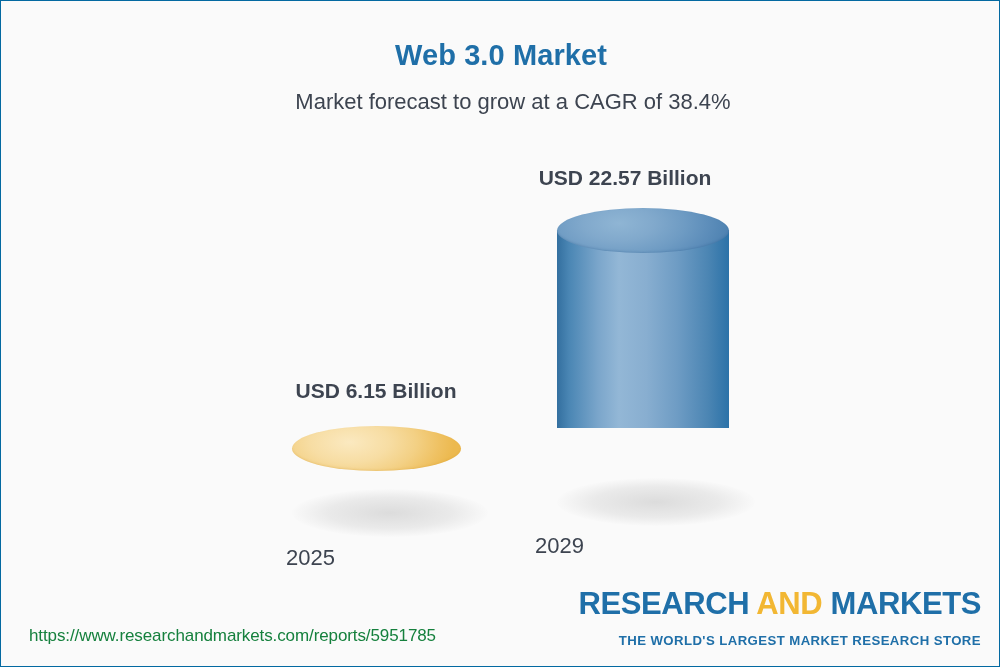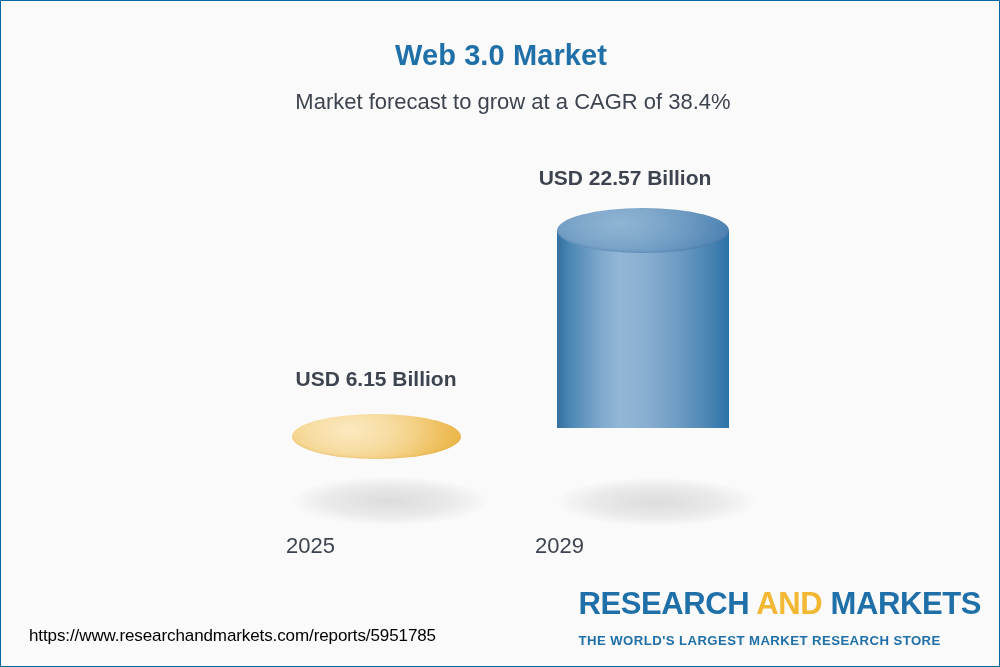--- a/index.html
+++ b/index.html
@@ -146,27 +146,28 @@
                 #4e82b1 100%);
     box-shadow: inset 0 -1px 2px rgba(30,80,130,0.22);
   }
 
   
   #footer-url {
     position: absolute;
     left: 28px;
     bottom: 20px;
     font-size: 17px;
-    color: #000000;
+    color: #15803d;
     letter-spacing: -0.1px;
   }
   #logo {
     position: absolute;
     right: 18px;
     bottom: 18px;
+    text-align: right;
   }
   #logo-main {
     font-size: 31px;
     font-weight: bold;
     color: #1f6fa8;
     letter-spacing: -0.4px;
     line-height: 1.0;
     white-space: nowrap;
   }
   #logo-and {
@@ -185,21 +186,21 @@
 <body>
 
 <div id="canvas">
 
   <div id="chart-title">Web 3.0 Market</div>
 
   <div id="chart-subtitle">Market forecast to grow at a CAGR of 38.4%</div>
 
   <div id="plot-area">
 
-    <div class="bar-group" style="left:0; top:0; width:814px; height:600px;">
+    <div class="bar-group" style="left:0; top:12px; width:814px; height:600px;">
 
       <div class="value-label" style="left:255px; top:366px; width:240px;">USD 6.15 Billion</div>
 
       <div class="cylinder">
 
         <div class="cyl-shadow" style="left:291px; top:476px; width:196px; height:48px;"></div>
 
         <div class="cyl-bottom-cap seg-yellow" style="left:291px; top:487px; width:169px; height:45px;"></div>
 
         <div class="cyl-body" style="left:291px; top:435px; width:169px; height:75px;">

